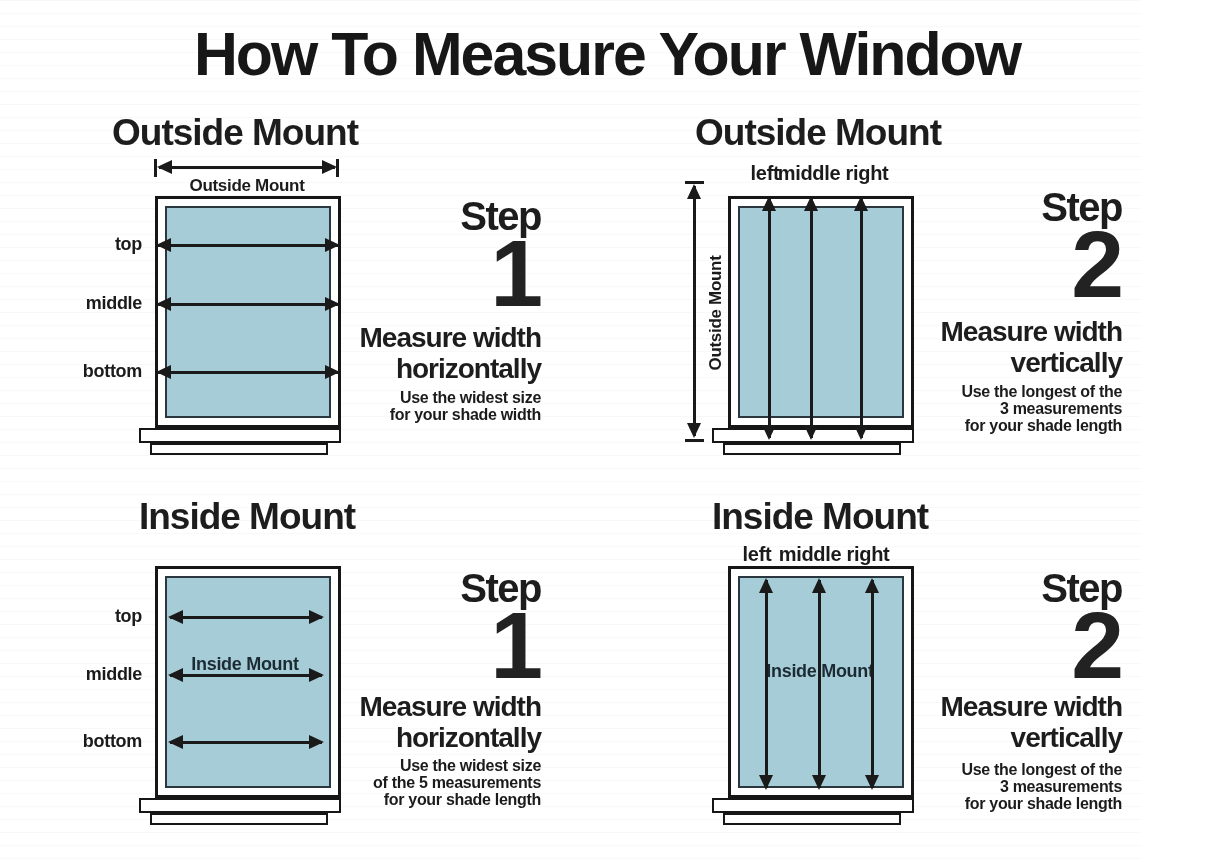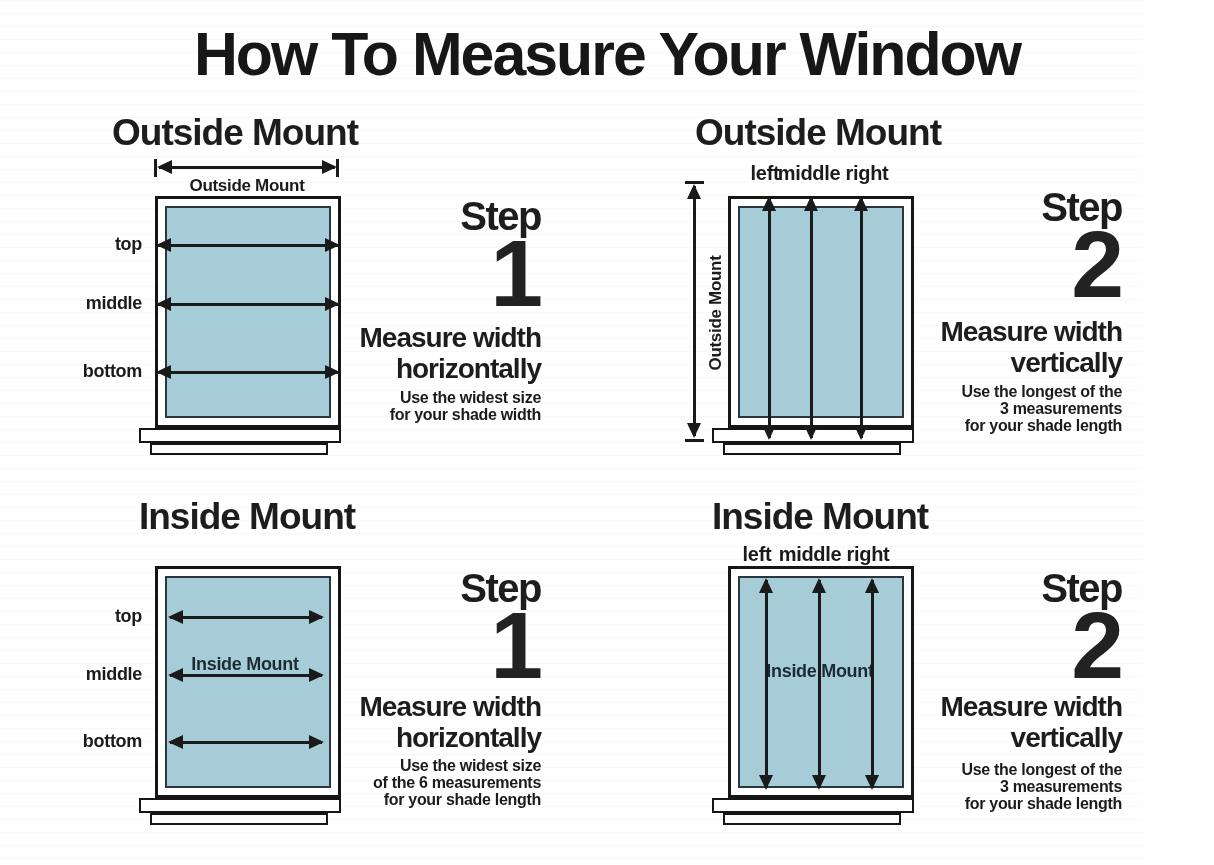--- a/index.html
+++ b/index.html
@@ -169,21 +169,21 @@
 
     <div class="sill" style="left:139px;top:318px;width:202px;height:15px;"></div>
     <div class="sill" style="left:150px;top:333px;width:178px;height:12px;"></div>
 
     <div class="step-col" style="left:341px;top:0;height:385px;">
       <div class="step-word" style="top:86px;">Step</div>
       <div class="step-num" style="top:124px;">1</div>
       <div class="step-line" style="top:211px;">Measure width</div>
       <div class="step-line" style="top:242px;">horizontally</div>
       <div class="step-note" style="top:277px;">Use the widest size</div>
-      <div class="step-note" style="top:294px;">of the 6 measurements</div>
+      <div class="step-note" style="top:294px;">of the 5 measurements</div>
       <div class="step-note" style="top:311px;">for your shade length</div>
     </div>
   </section>
 
   <section class="quad" style="left:600px;top:480px;width:614px;height:385px;">
     <div class="q-heading" style="left:70px;top:16px;width:300px;">Inside Mount</div>
 
     <div class="col-label" style="left:157px;top:63px;">left</div>
     <div class="col-label" style="left:210px;top:63px;">middle</div>
     <div class="col-label" style="left:268px;top:63px;">right</div>

